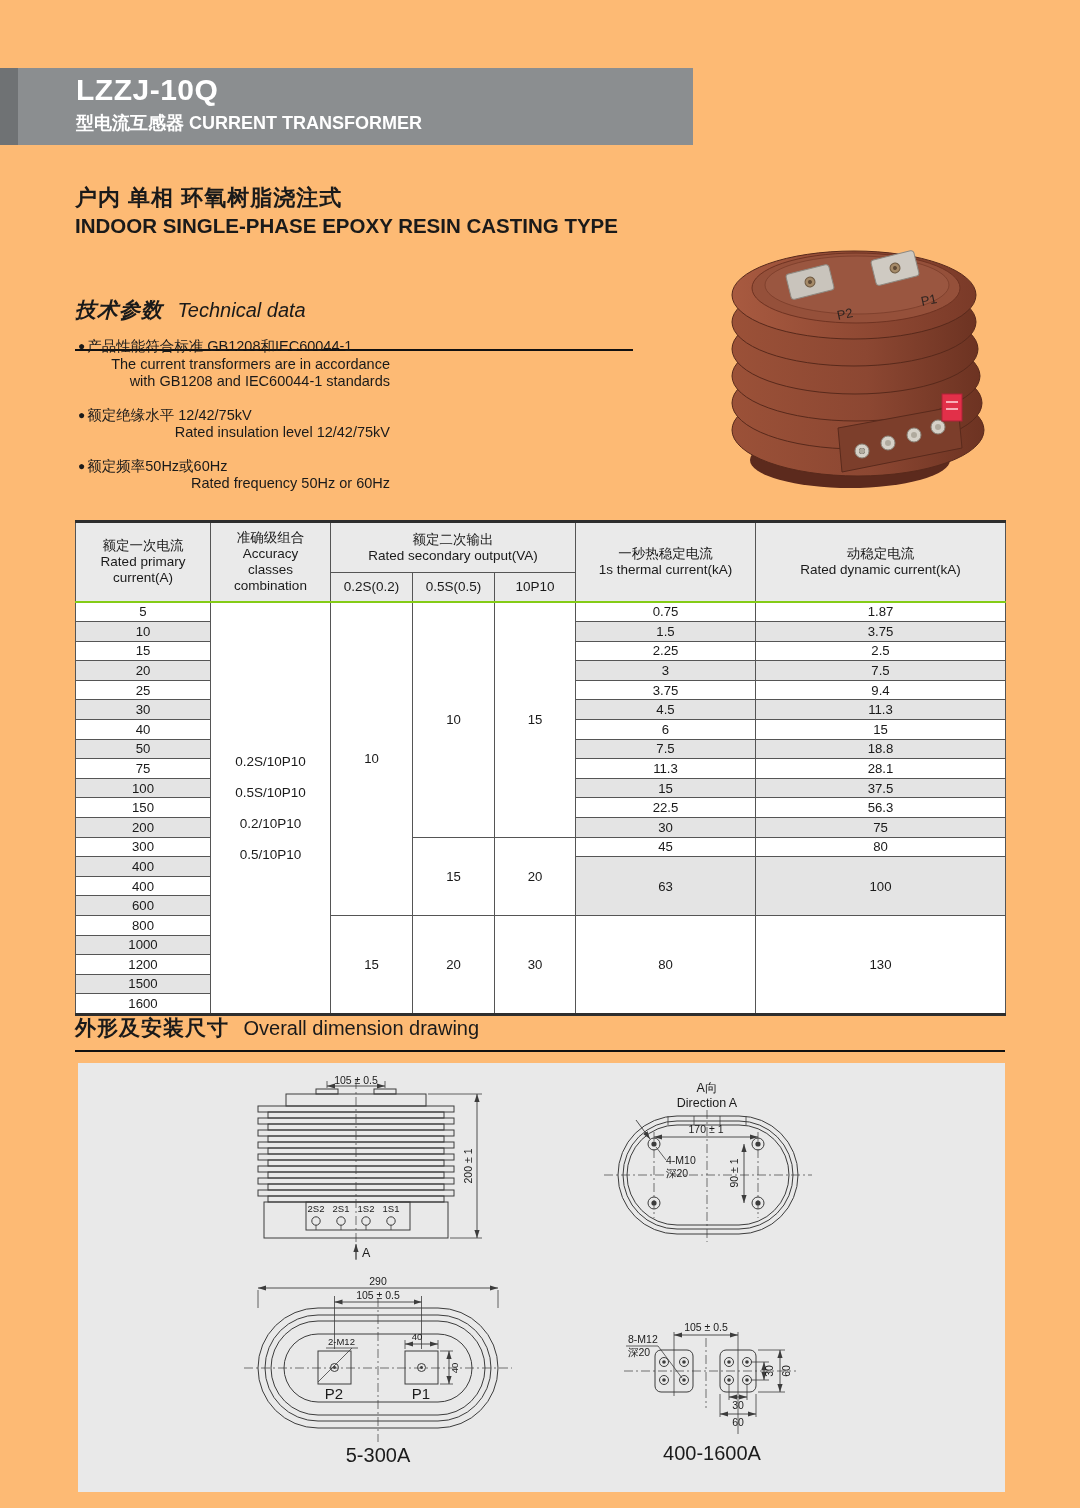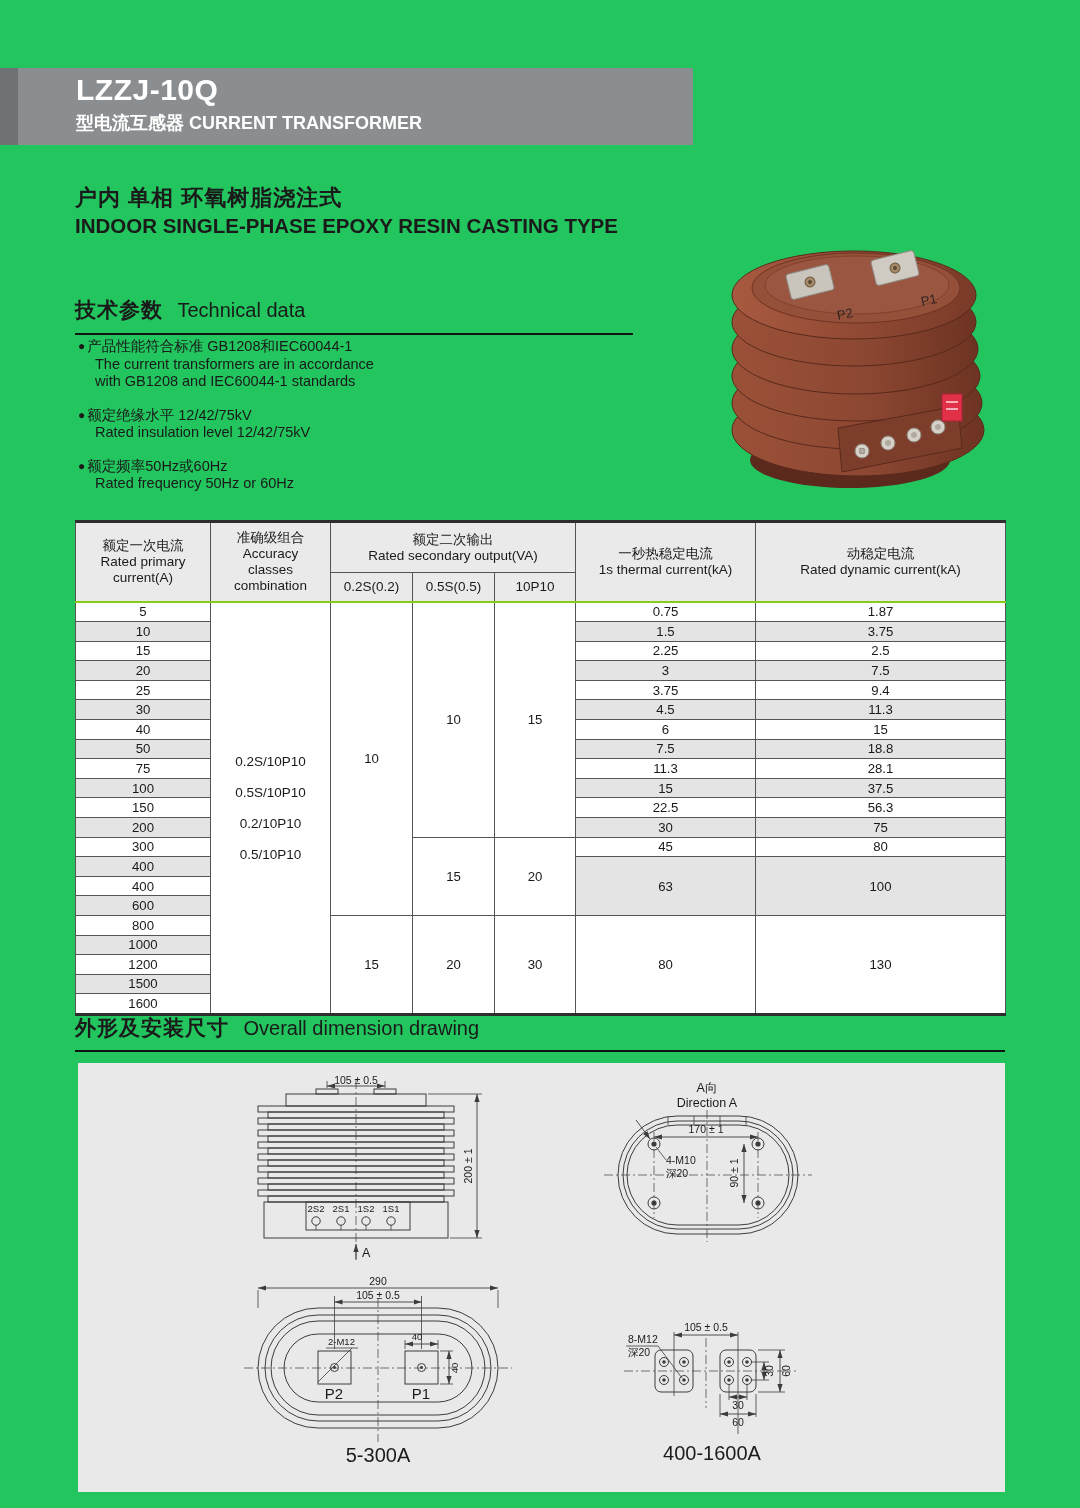--- a/index.html
+++ b/index.html
@@ -1,42 +1,42 @@
 <!DOCTYPE html>
 <html><head>
 <meta charset="utf-8">
 <style>
   html,body{margin:0;padding:0;background:#ffffff;}
-  .page{position:relative;width:1080px;height:1508px;background:#22c55e;overflow:hidden;
+  .page{position:relative;width:1080px;height:1508px;background:#fdba74;overflow:hidden;
         font-family:"Liberation Sans","DejaVu Sans",sans-serif;color:#1a1a1a;}
   .abs{position:absolute;}
 
   
   .banner{left:0;top:68px;width:693px;height:77px;background:#8b8e90;}
   .banner-edge{left:0;top:68px;width:18px;height:77px;background:#6f7274;}
   .banner .model{position:absolute;left:76px;top:5px;font-size:30px;font-weight:bold;color:#fff;letter-spacing:.5px;}
   .banner .sub{position:absolute;left:76px;top:43px;font-size:18px;color:#fff;font-weight:bold;}
 
   
   .title-zh{left:75px;top:183px;font-size:22px;font-weight:bold;letter-spacing:1px;}
   .title-en{left:75px;top:214px;font-size:20.5px;font-weight:bold;}
 
   .sec{border-bottom:2px solid #111;}
   .sec .zh{font-size:21px;font-weight:bold;letter-spacing:1px;}
   .sec .en{font-size:20px;margin-left:10px;}
-  .sec1{left:75px;top:296px;width:558px;padding-bottom:9px;}
+  .sec1{left:75px;top:296px;width:558px;padding-bottom:25px;font-style:italic;}
   .sec2{left:75px;top:1014px;width:930px;padding-bottom:8px;}
 
   
   .bullets{font-size:14.5px;line-height:17.5px;}
   .bullets-left{left:78px;top:338px;width:312px;}
   .bullets-right{left:393px;top:402px;width:320px;}
   .bullet{margin-bottom:16px;}
   .bullet .dot{margin-right:2px;font-size:12px;vertical-align:1px;}
-  .bullet .en{padding-left:17px;}
+  .bullet .en{padding-left:17px;text-align:right;}
 
   
   .spec-table{position:absolute;left:75px;top:520px;border-collapse:collapse;table-layout:fixed;
               border-top:3px solid #2e2e2e;border-bottom:3px solid #2e2e2e;}
   .spec-table th,.spec-table td{border:1px solid #555;text-align:center;vertical-align:middle;padding:0;}
   .spec-table thead th{background:#eaeaea;font-weight:normal;font-size:13.5px;line-height:16px;}
   .spec-table thead{border-bottom:2px solid #84cc16;}
   .hrow1{height:51px;} .hrow2{height:29px;}
   .spec-table tbody td{height:18.6px;font-size:13.2px;line-height:1;background:#fff;}
   .spec-table tbody td.stripe{background:#e4e4e4;}

